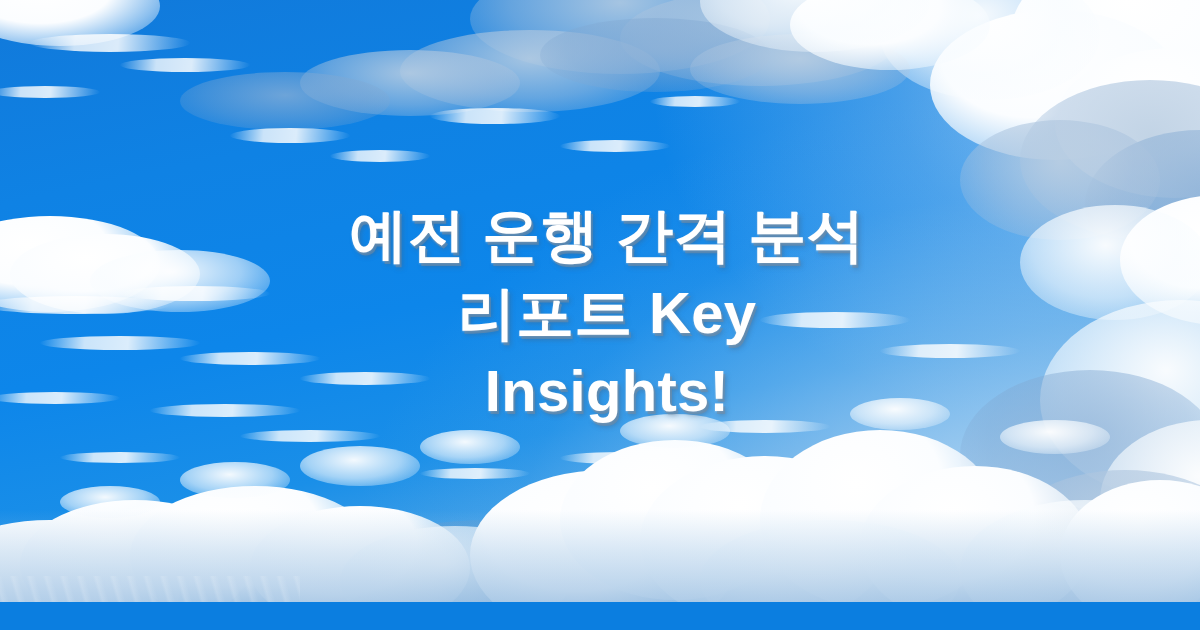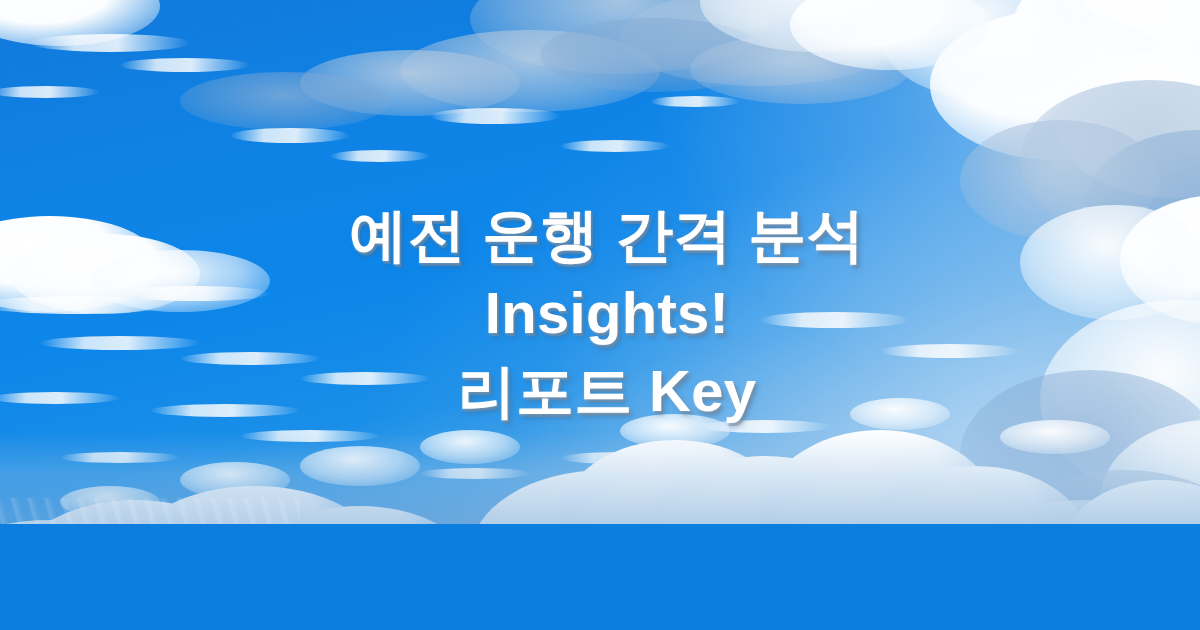--- a/index.html
+++ b/index.html
@@ -5,21 +5,21 @@
 <style>
   html, body {
     margin: 0;
     padding: 0;
     background: #0b7ee0;
   }
 
   #stage {
     position: relative;
     width: 1200px;
-    height: 524px;
+    height: 602px;
     overflow: hidden;
     font-family: "Liberation Sans", "DejaVu Sans", sans-serif;
     background: #0c4a6e;
   }
 
   
   .sky-base {
     position: absolute;
     inset: 0;
     background:
@@ -182,17 +182,17 @@
     <div class="cl softw" style="left:850px; top:398px; width:100px; height:32px;"></div>
     <div class="cl softw" style="left:1000px;top:420px; width:110px; height:34px;"></div>
     <div class="cl softw" style="left:60px;  top:486px; width:100px; height:32px;"></div>
   </div>
 
   <div class="bottom-haze"></div>
   <div class="bottom-texture"></div>
 
   <div class="title-wrap">
     <span class="title-line">예전 운행 간격 분석</span>
+    <span class="title-line">리포트 Key</span>
     <span class="title-line">Insights!</span>
-    <span class="title-line">리포트 Key</span>
   </div>
 
 </div>
 
 </body></html>

